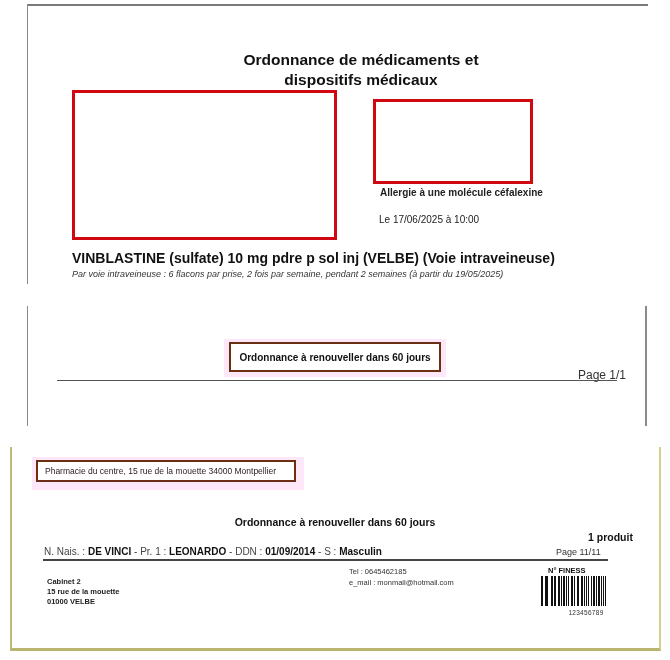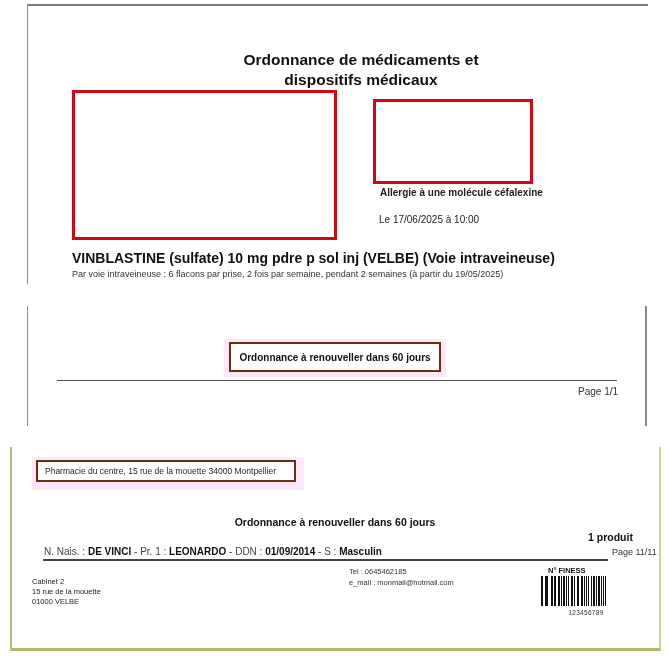--- a/index.html
+++ b/index.html
@@ -16,57 +16,57 @@
   .p1-border-left-a { left: 27px; top: 4px; width: 0; height: 280px; border-left: 1px solid #8a8a8a; }
   .p1-title {
     left: 200px; top: 50px; width: 322px; text-align: center;
     font-size: 15.5px; font-weight: bold; line-height: 20px; color: #111;
   }
   .redact-1 { left: 72px; top: 90px; width: 259px; height: 144px; border: 3px solid #d00812; background: #fff; }
   .redact-2 { left: 373px; top: 99px; width: 154px; height: 79px; border: 3px solid #d00812; background: #fff; }
   .allergy { left: 380px; top: 187px; font-size: 10px; color: #222; font-weight: bold; }
   .date-line { left: 379px; top: 214px; font-size: 10px; color: #222; }
   .med-name { left: 72px; top: 250px; font-size: 14px; font-weight: bold; color: #111; }
-  .med-dosage { left: 72px; top: 269px; font-size: 9px; color: #333; }
+  .med-dosage { left: 72px; top: 269px; font-size: 9px; color: #333; font-style: italic; }
 
   
   .p1-border-left-b { left: 27px; top: 306px; width: 0; height: 120px; border-left: 1px solid #8a8a8a; }
   .p1-border-right-b { left: 645px; top: 306px; width: 0; height: 120px; border-left: 2px solid #8a8a8a; }
   .renew-box-1-glow { left: 224px; top: 339px; width: 222px; height: 38px; background: #fde7f8; }
   .renew-box-1 {
     left: 229px; top: 342px; width: 208px; height: 26px;
     border: 2px solid #6b2e12; background: #fff;
     display: flex; align-items: center; justify-content: center;
     font-size: 10px; font-weight: bold; color: #111;
   }
-  .page-1-label { left: 578px; top: 368px; font-size: 10px; color: #333; margin-top: 18px; }
+  .page-1-label { left: 578px; top: 368px; font-size: 12px; color: #333; }
   .p1-footer-rule { left: 57px; top: 380px; width: 560px; height: 0; border-top: 1px solid #555; }
 
   
   .p2-frame {
     left: 10px; top: 447px; width: 651px; height: 204px;
     border-left: 2px solid #bdbb78; border-right: 2px solid #d3d18e; border-bottom: 3px solid #b8b66e;
     box-sizing: border-box;
   }
   .pharm-glow { left: 32px; top: 457px; width: 272px; height: 33px; background: #fde7f8; }
   .pharm-box {
     left: 36px; top: 460px; width: 260px; height: 22px;
     border: 2px solid #6b2e12; background: #fff;
     display: flex; align-items: center; padding-left: 7px; box-sizing: border-box;
     font-size: 8.5px; color: #2a1a1a;
   }
   .renew-title-2 { left: 0; top: 516px; width: 670px; text-align: center; font-size: 10.5px; font-weight: bold; color: #111; }
   .product-count { left: 588px; top: 531px; font-size: 10.5px; font-weight: bold; color: #111; }
   .patient-line { left: 44px; top: 546px; font-size: 10px; color: #333; }
   .patient-line b { color: #111; }
   .patient-line .lbl { color: #444; }
-  .page-2-label { left: 612px; top: 547px; font-size: 9px; color: #333; }
+  .page-2-label { left: 556px; top: 547px; font-size: 9px; color: #333; }
   .p2-rule { left: 43px; top: 559px; width: 565px; height: 0; border-top: 2px solid #444; }
 
-  .cabinet { left: 32px; top: 577px; font-size: 7.5px; line-height: 10px; color: #222; }
+  .cabinet { left: 47px; top: 577px; font-size: 7.5px; line-height: 10px; color: #222; font-weight: bold; }
   .contact { left: 349px; top: 566px; font-size: 7.5px; line-height: 11px; color: #333; }
   .finess-label { left: 540px; top: 566px; font-size: 7.5px; font-weight: bold; color: #111; padding-left: 8px; }
   .barcode { left: 541px; top: 576px; width: 90px; height: 30px; display: flex; align-items: stretch; }
   .barcode span { display: block; height: 100%; }
   .barcode-number { left: 541px; top: 609px; width: 90px; text-align: center; font-size: 6.5px; color: #333; letter-spacing: 0.3px; }
 </style>
 </head>
 <body>
 
 <div class="abs p1-border-top"></div>

